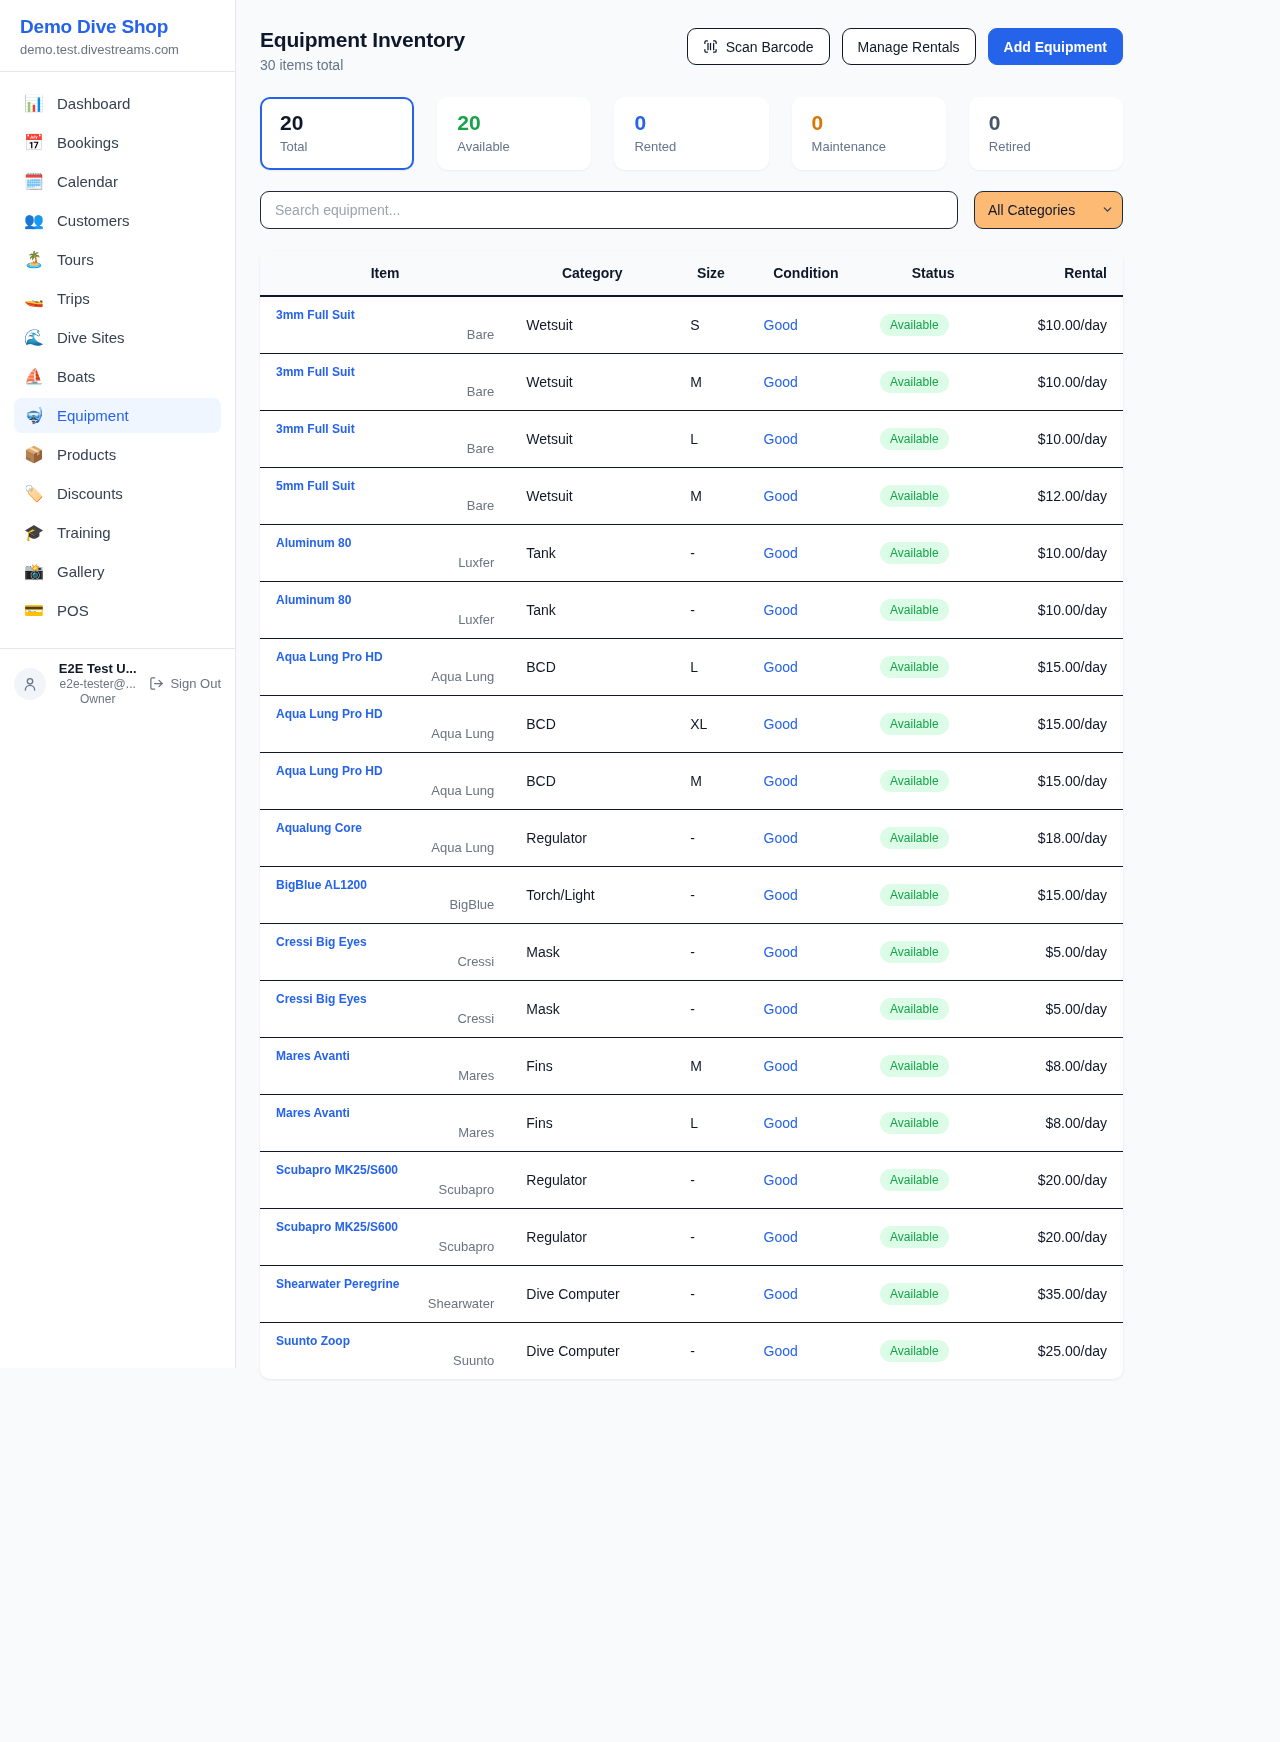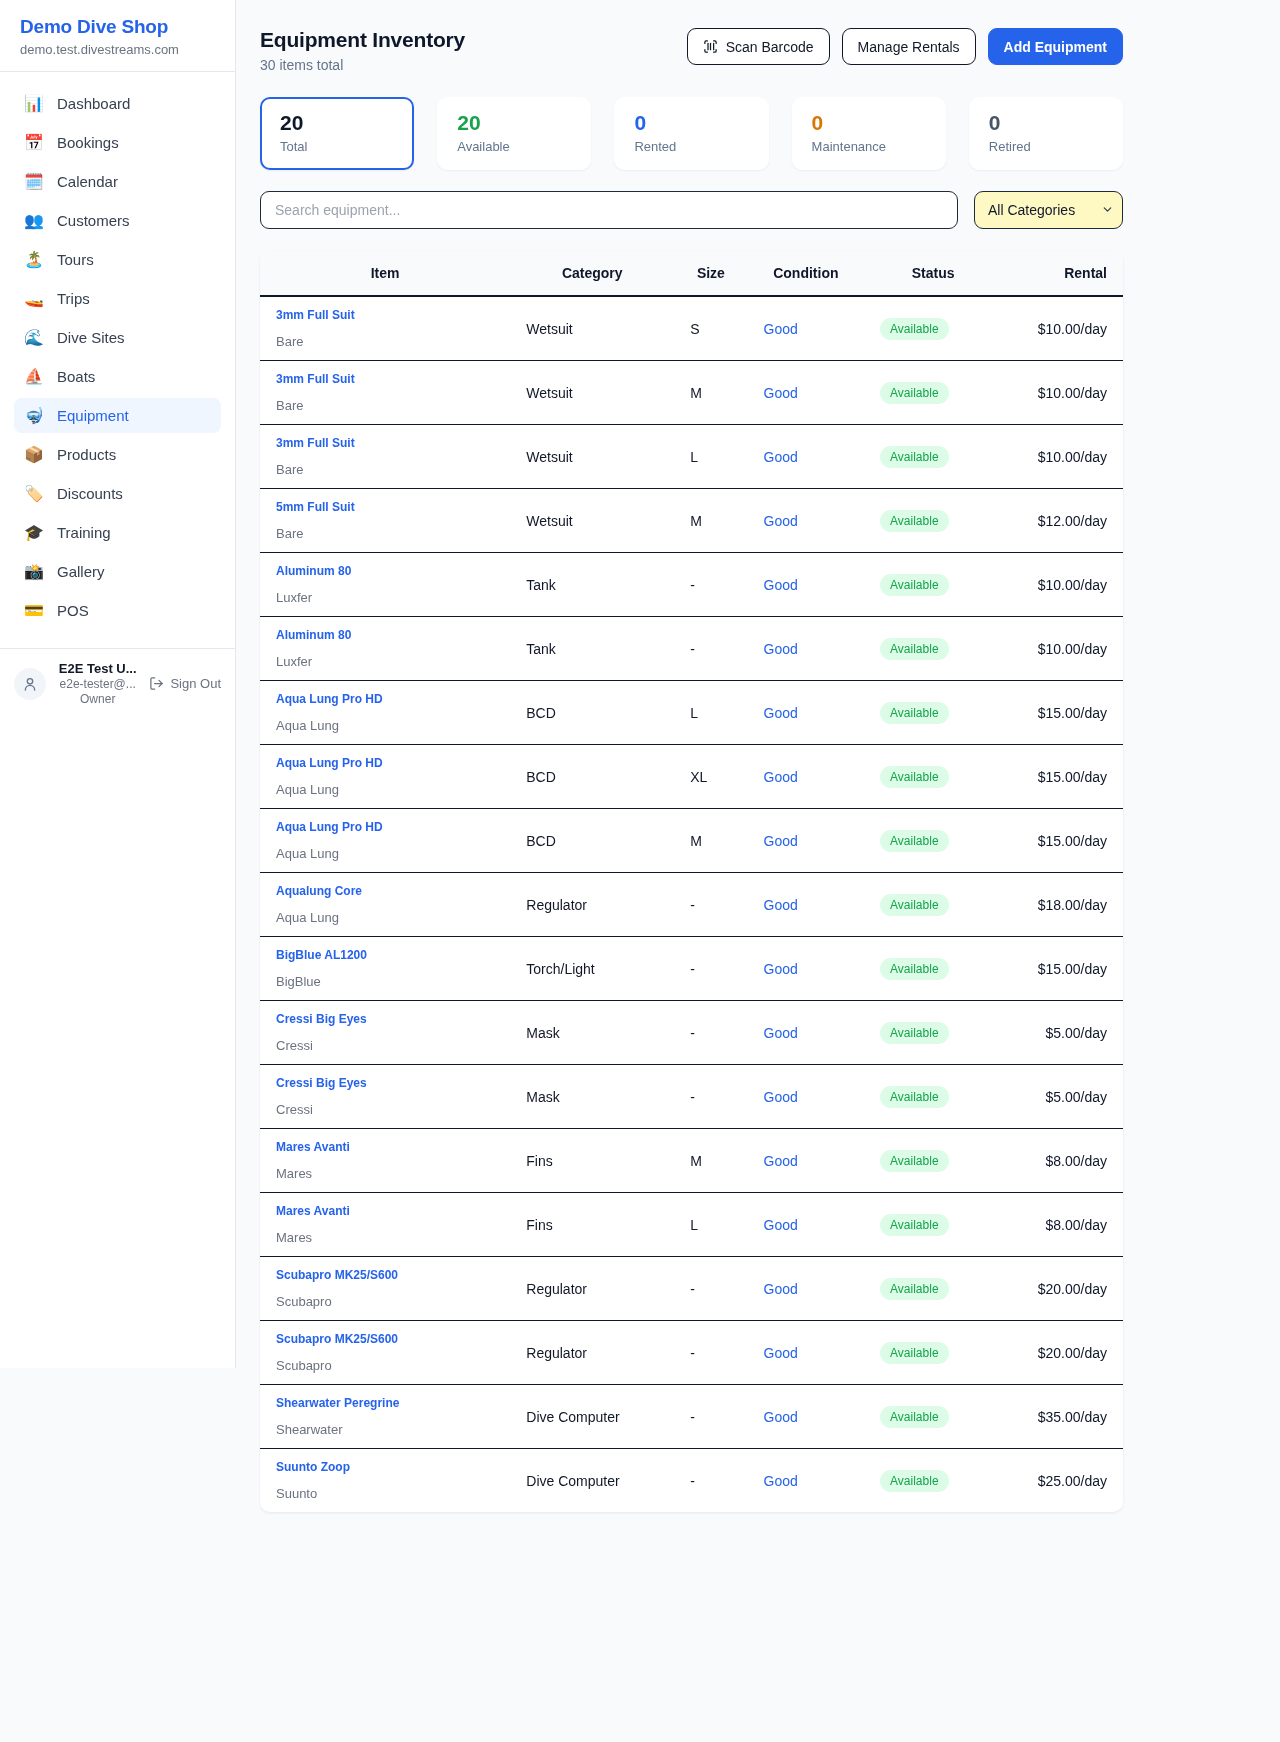--- a/index.html
+++ b/index.html
@@ -68,40 +68,40 @@
   .filters { display:flex; gap:16px; margin-top:21px; }
   .search-input {
     flex:1; height:38px; border:1px solid #1f2937; border-radius:9px;
     padding:0 14px; font-size:14px; font-family:inherit; color:#0f172a; background:#fff;
   }
   .search-input::placeholder { color:#9ca3af; }
   .select-wrap { position:relative; width:149px; }
   .category-select {
     width:100%; height:38px; border:1px solid #1f2937; border-radius:9px;
     padding:0 28px 0 13px; font-size:14px; font-family:inherit; color:#0f172a;
-    background:#fef9c3; appearance:none; -webkit-appearance:none; cursor:pointer;
+    background:#fdba74; appearance:none; -webkit-appearance:none; cursor:pointer;
   }
   .select-chevron { position:absolute; right:9px; top:12px; pointer-events:none; color:#374151; }
   
   .table-card {
     margin-top:22px; background:#fff; border-radius:10px;
     box-shadow:0 1px 3px rgba(15,23,42,.08); overflow:hidden; margin-bottom:24px;
   }
   table { width:100%; border-collapse:collapse; table-layout:fixed; }
   thead th {
     background:#f8fafc; text-align:center; font-size:14px; font-weight:700; color:#0f172a;
     padding:14px 16px; border-bottom:2px solid #0f172a;
   }
   col.c-item{width:29%} col.c-cat{width:19%} col.c-size{width:8.5%}
   col.c-cond{width:13.5%} col.c-status{width:16%} col.c-rent{width:14%}
   th.num, td.num { text-align:right; }
   tbody td { padding:11px 16px; border-bottom:1px solid #0f172a; vertical-align:middle; font-size:14px; color:#111827; }
   tbody tr:last-child td { border-bottom:none; }
   .item-name { color:#2563eb; font-size:12px; font-weight:600; cursor:pointer; }
-  .item-brand { color:#6b7280; font-size:13px; margin-top:12px; }
+  .item-brand { color:#6b7280; font-size:13px; margin-top:5px;text-align:right; }
   .cond-link { color:#2563eb; cursor:pointer; }
   .pill {
     display:inline-block; background:#dcfce7; color:#16a34a;
     font-size:12px; font-weight:500; padding:4px 10px; border-radius:999px;
   }
   .rental { color:#0f172a; }
 </style>
 </head>
 <body>
 

